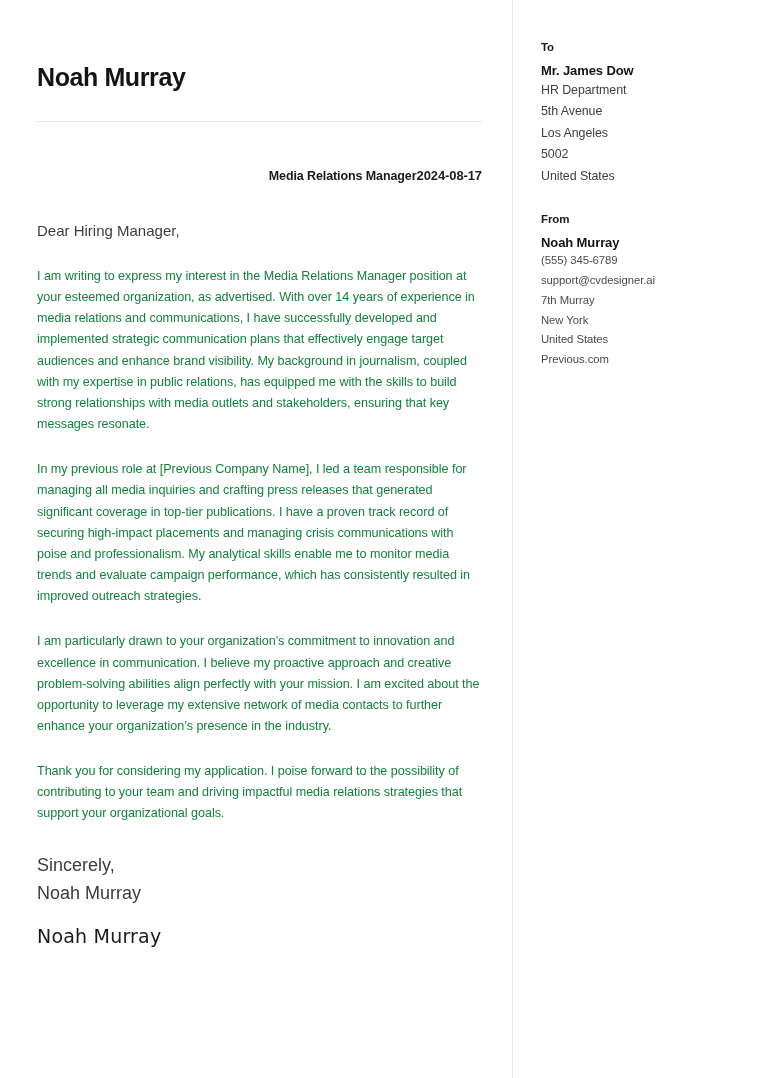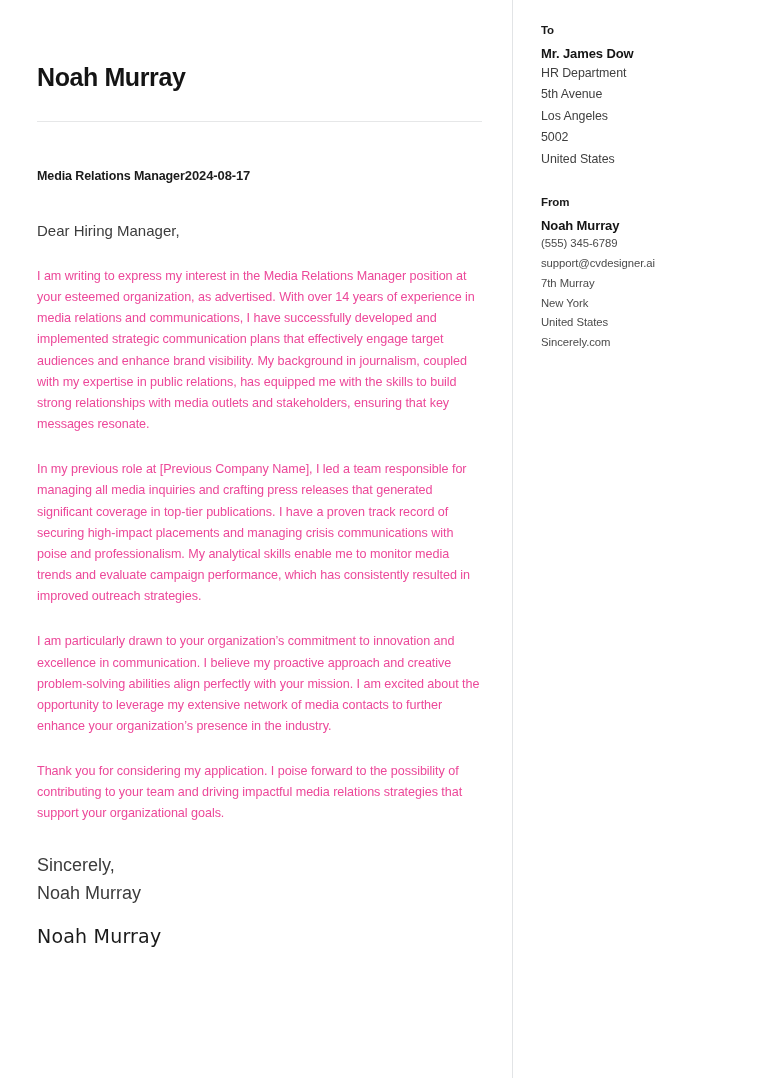--- a/index.html
+++ b/index.html
@@ -53,21 +53,21 @@
 
   .name-rule {
     margin-top: 29px;
     width: 445px;
     height: 1px;
     background: #e6e7e8;
   }
 
   .subject-row {
     display: flex;
-    justify-content: flex-start;
+    justify-content: flex-end;
     align-items: baseline;
     margin-top: 46px;
   }
   .job-title {
     font-size: 12.5px;
     font-weight: bold;
     color: #1a1a1a;
     letter-spacing: -0.1px;
   }
   .letter-date {
@@ -81,21 +81,21 @@
     margin-top: 36px;
     font-size: 15px;
     line-height: 1.55;
     color: #3c3c3c;
   }
 
   .body-paragraph {
     margin-top: 24px;
     font-size: 12.6px;
     line-height: 1.68;
-    color: #ec4899;
+    color: #15803d;
     letter-spacing: -0.05px;
     text-align: left;
   }
 
   .closing {
     margin-top: 26px;
     font-size: 18px;
     line-height: 1.6;
     color: #3c3c3c;
   }
@@ -118,21 +118,21 @@
     top: 0;
     width: 200px;
   }
 
   .block-label {
     font-size: 11.5px;
     font-weight: bold;
     color: #1a1a1a;
     letter-spacing: -0.1px;
   }
-  .to-label { padding-top: 24px; }
+  .to-label { padding-top: 41px; }
   .from-label { padding-top: 26px; }
 
   .recipient-name,
   .from-name {
     font-size: 13px;
     font-weight: bold;
     color: #141414;
     letter-spacing: -0.1px;
     margin-top: 10px;
   }
@@ -205,17 +205,17 @@
     <div class="block-label from-label">From</div>
 
     <div class="from-name">Noah Murray</div>
 
     <div class="from-lines">
       <div class="contact-line">(555) 345-6789</div>
       <div class="contact-line">support@cvdesigner.ai</div>
       <div class="contact-line">7th Murray</div>
       <div class="contact-line">New York</div>
       <div class="contact-line">United States</div>
-      <div class="contact-line">Sincerely.com</div>
+      <div class="contact-line">Previous.com</div>
     </div>
   </div>
 
 </div>
 
 </body></html>

